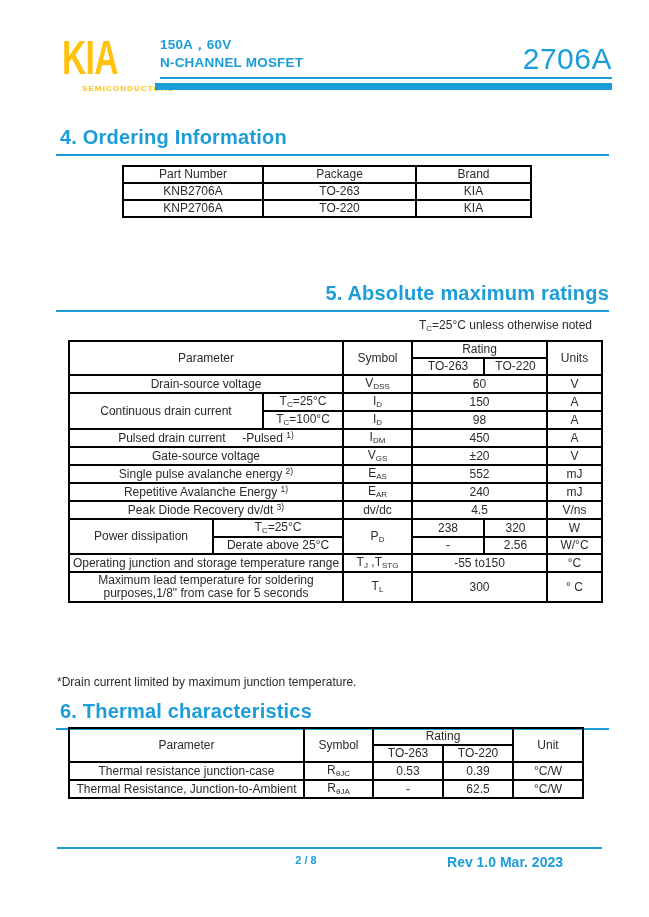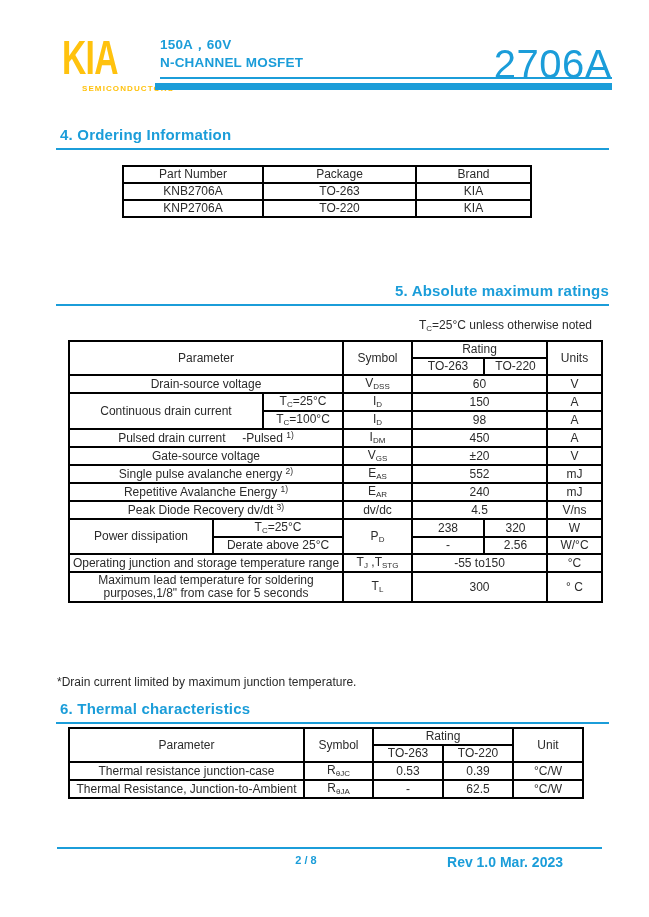--- a/index.html
+++ b/index.html
@@ -22,29 +22,29 @@
   }
   .logo-sub{
     position:absolute;left:58px;top:84px;font-size:8px;font-weight:bold;
     color:var(--logo-yellow);letter-spacing:1.1px;margin-left:24px;
   }
   .header-sub{
     position:absolute;left:160px;top:36px;color:var(--accent);
     font-weight:bold;font-size:13.5px;line-height:18px;letter-spacing:.2px;
   }
   .part-number{
-    position:absolute;right:37px;top:42px;font-size:40px;color:var(--accent);
+    position:absolute;right:37px;top:42px;font-size:30px;color:var(--accent);
     letter-spacing:.5px;
   }
   .header-line-thin{position:absolute;left:160px;top:77px;width:452px;height:2px;background:var(--accent);}
   .header-line-thick{position:absolute;left:155px;top:83px;width:457px;height:7px;background:var(--accent);}
   
   .section-heading{
     position:absolute;left:56px;width:553px;color:var(--accent);
-    font-size:15px;font-weight:bold;letter-spacing:.2px;
+    font-size:20px;font-weight:bold;letter-spacing:.2px;
     border-bottom:2px solid var(--accent);padding:0 0 5px 4px;
   }
   .h-s4{top:126px;}
   .h-s5{top:282px;text-align:right;}
   .h-s6{top:688px;margin-top:12px;}
   
   table.tbl{
     position:absolute;border-collapse:collapse;table-layout:fixed;
     font-size:12px;color:var(--ink);border:2px solid #84cc16;
   }

